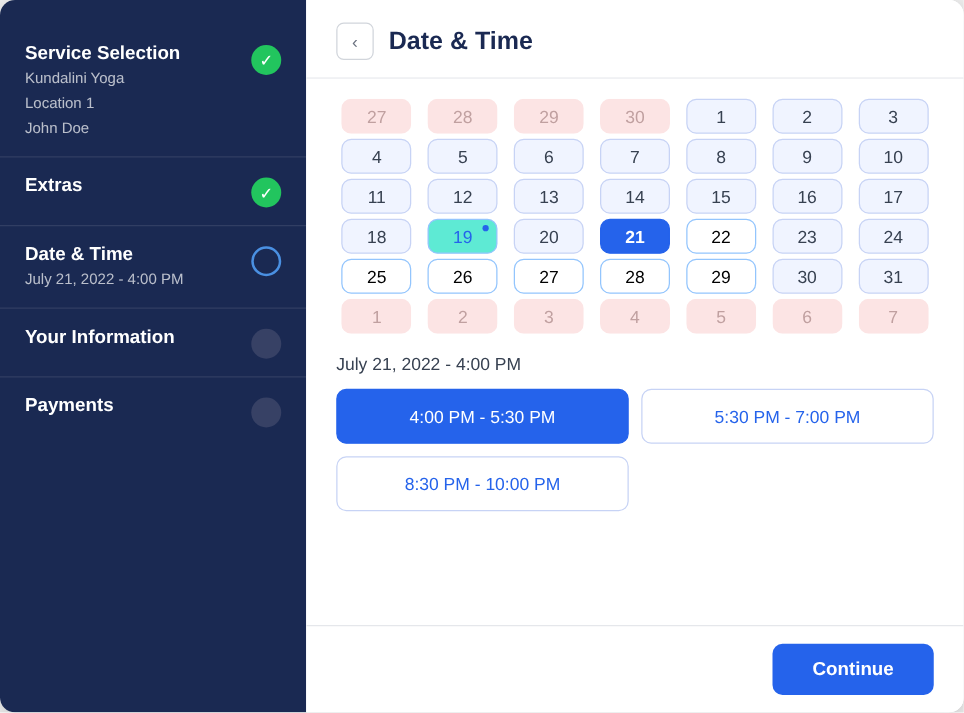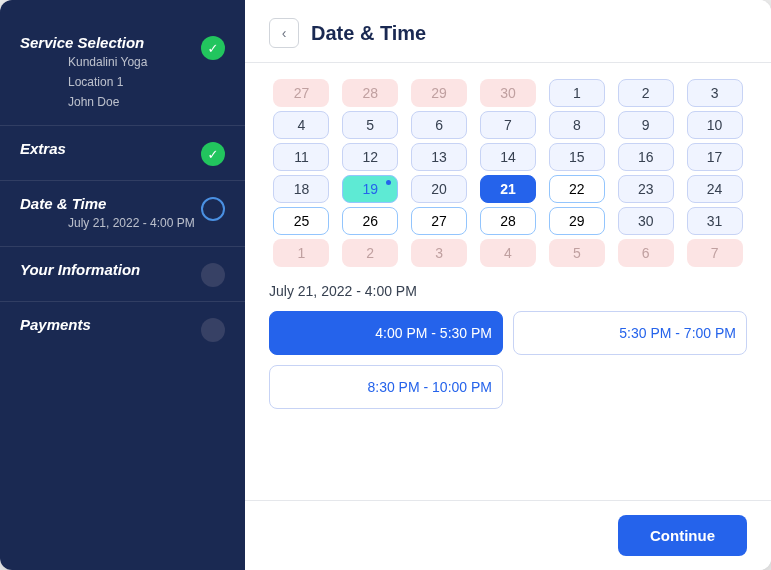--- a/index.html
+++ b/index.html
@@ -39,27 +39,25 @@
       align-items: flex-start;
       justify-content: space-between;
       cursor: pointer;
     }
     .sidebar-item:last-child { border-bottom: none; }
     .sidebar-item-content { display: flex; flex-direction: column; gap: 2px; }
     .sidebar-item-title {
       font-size: 15px;
       font-weight: 600;
       color: white;
-      font-style: italic;
     }
     .sidebar-item-sub {
       font-size: 12px;
       color: rgba(255,255,255,0.7);
       line-height: 1.5;
-      margin-left: 48px;
     }
     .sidebar-icon {
       width: 24px;
       height: 24px;
       border-radius: 50%;
       display: flex;
       align-items: center;
       justify-content: center;
       flex-shrink: 0;
       margin-top: 2px;
@@ -190,21 +188,21 @@
     }
     .time-slot {
       padding: 13px 10px;
       border-radius: 8px;
       border: 1.5px solid #c7d3f5;
       background: white;
       color: #2563eb;
       font-size: 14px;
       font-weight: 500;
       cursor: pointer;
-      text-align: right;
+      text-align: center;
     }
     .time-slot.selected {
       background: #2563eb;
       color: white;
       border-color: #2563eb;
     }
 
     
     .footer {
       padding: 14px 24px;

